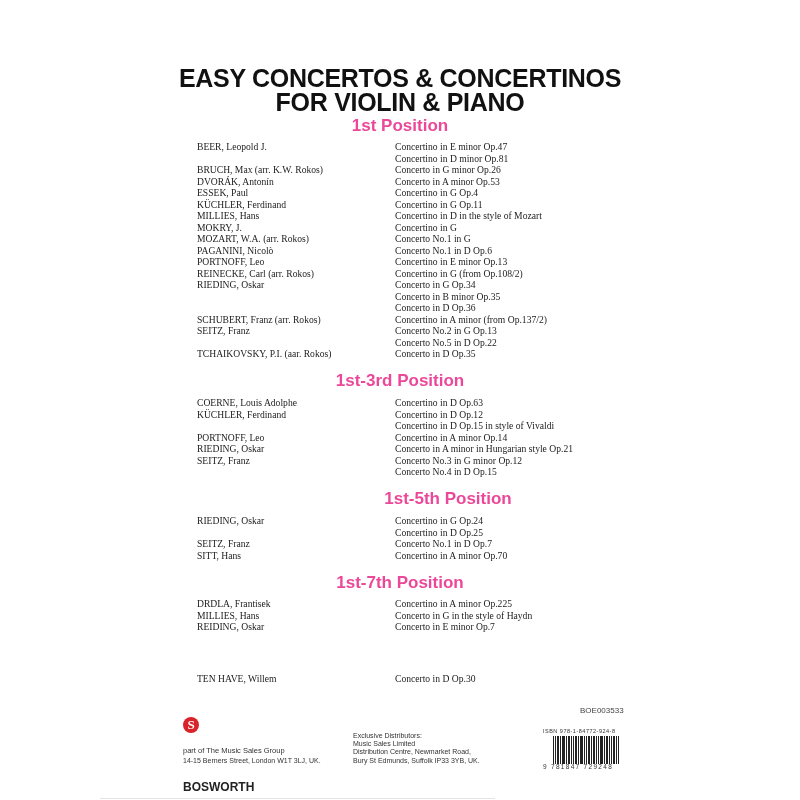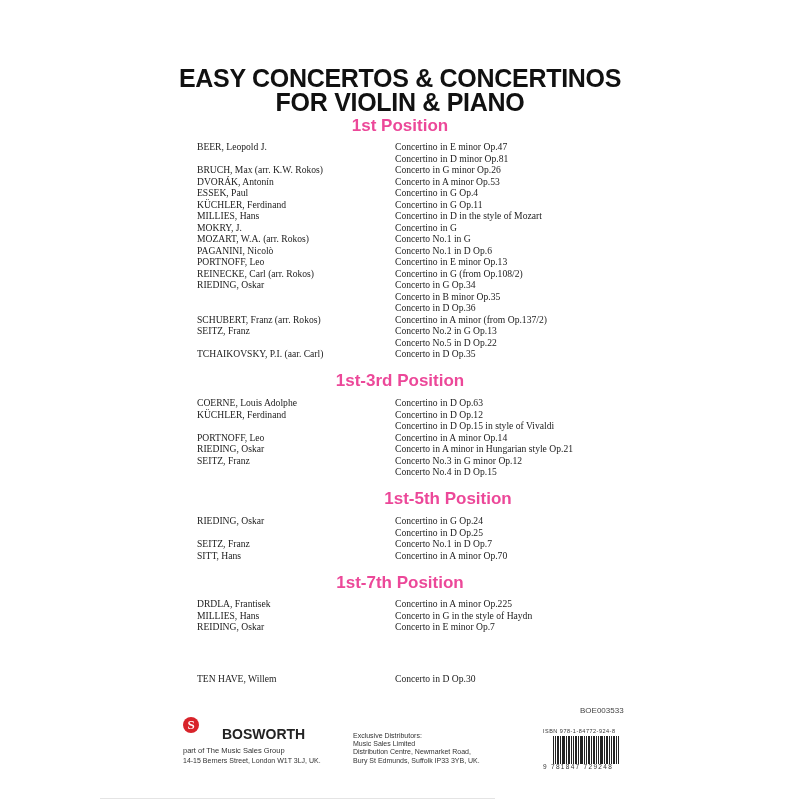--- a/index.html
+++ b/index.html
@@ -25,21 +25,21 @@
   .work { position:absolute; left:395px; top:0; white-space:nowrap; }
   .footer-text {
     position:absolute; font-family:"Liberation Sans", sans-serif; font-size:7.5px; line-height:9px; color:#333;
     white-space:nowrap;
   }
   .logo {
     position:absolute; left:183px; top:717px; width:16px; height:16px; border-radius:50%;
     background:#d8232a; color:#fff; font-family:"Liberation Serif", serif; font-weight:bold;
     font-size:13px; line-height:16px; text-align:center;
   }
-  .brand { position:absolute; left:183px; top:726px; font-family:"Liberation Sans", sans-serif; font-weight:bold; font-size:14px; color:#222;margin-left:39px; }
+  .brand { position:absolute; left:183px; top:780px; font-family:"Liberation Sans", sans-serif; font-weight:bold; font-size:12px; color:#222; }
   .catno { position:absolute; left:580px; top:706px; font-family:"Liberation Sans", sans-serif; font-size:8px; color:#444; }
   .isbn { position:absolute; left:543px; top:728px; font-family:"Liberation Sans", sans-serif; font-size:5.5px; letter-spacing:0.5px; color:#333; }
   .barcode { position:absolute; left:553px; top:736px; width:72px; height:28px; display:flex; align-items:stretch; }
   .barcode span { display:block; background:#222; margin-right:1px; }
   .barcode-digits { position:absolute; left:543px; top:763px; font-family:"Liberation Sans", sans-serif; font-size:6.5px; letter-spacing:1.3px; color:#333; }
   .bottom-rule { position:absolute; left:100px; top:798px; width:395px; height:1px; background:#e4e4e4; }
 </style>
 </head>
 <body>
 
@@ -116,21 +116,21 @@
       </div>
     <div class="row" style="top:325px;">
         <span class="composer">SEITZ, Franz</span>
         <span class="work">Concerto No.2 in G Op.13</span>
       </div>
     <div class="row" style="top:336.5px;">
         <span class="composer"></span>
         <span class="work">Concerto No.5 in D Op.22</span>
       </div>
     <div class="row" style="top:348px;">
-        <span class="composer">TCHAIKOVSKY, P.I. (aar. Carl)</span>
+        <span class="composer">TCHAIKOVSKY, P.I. (aar. Rokos)</span>
         <span class="work">Concerto in D Op.35</span>
       </div>
   </div>
 
   <div class="section-head" style="top:372px;">1st-3rd Position</div>
   <div>
     <div class="row" style="top:397px;">
         <span class="composer">COERNE, Louis Adolphe</span>
         <span class="work">Concertino in D Op.63</span>
       </div>

